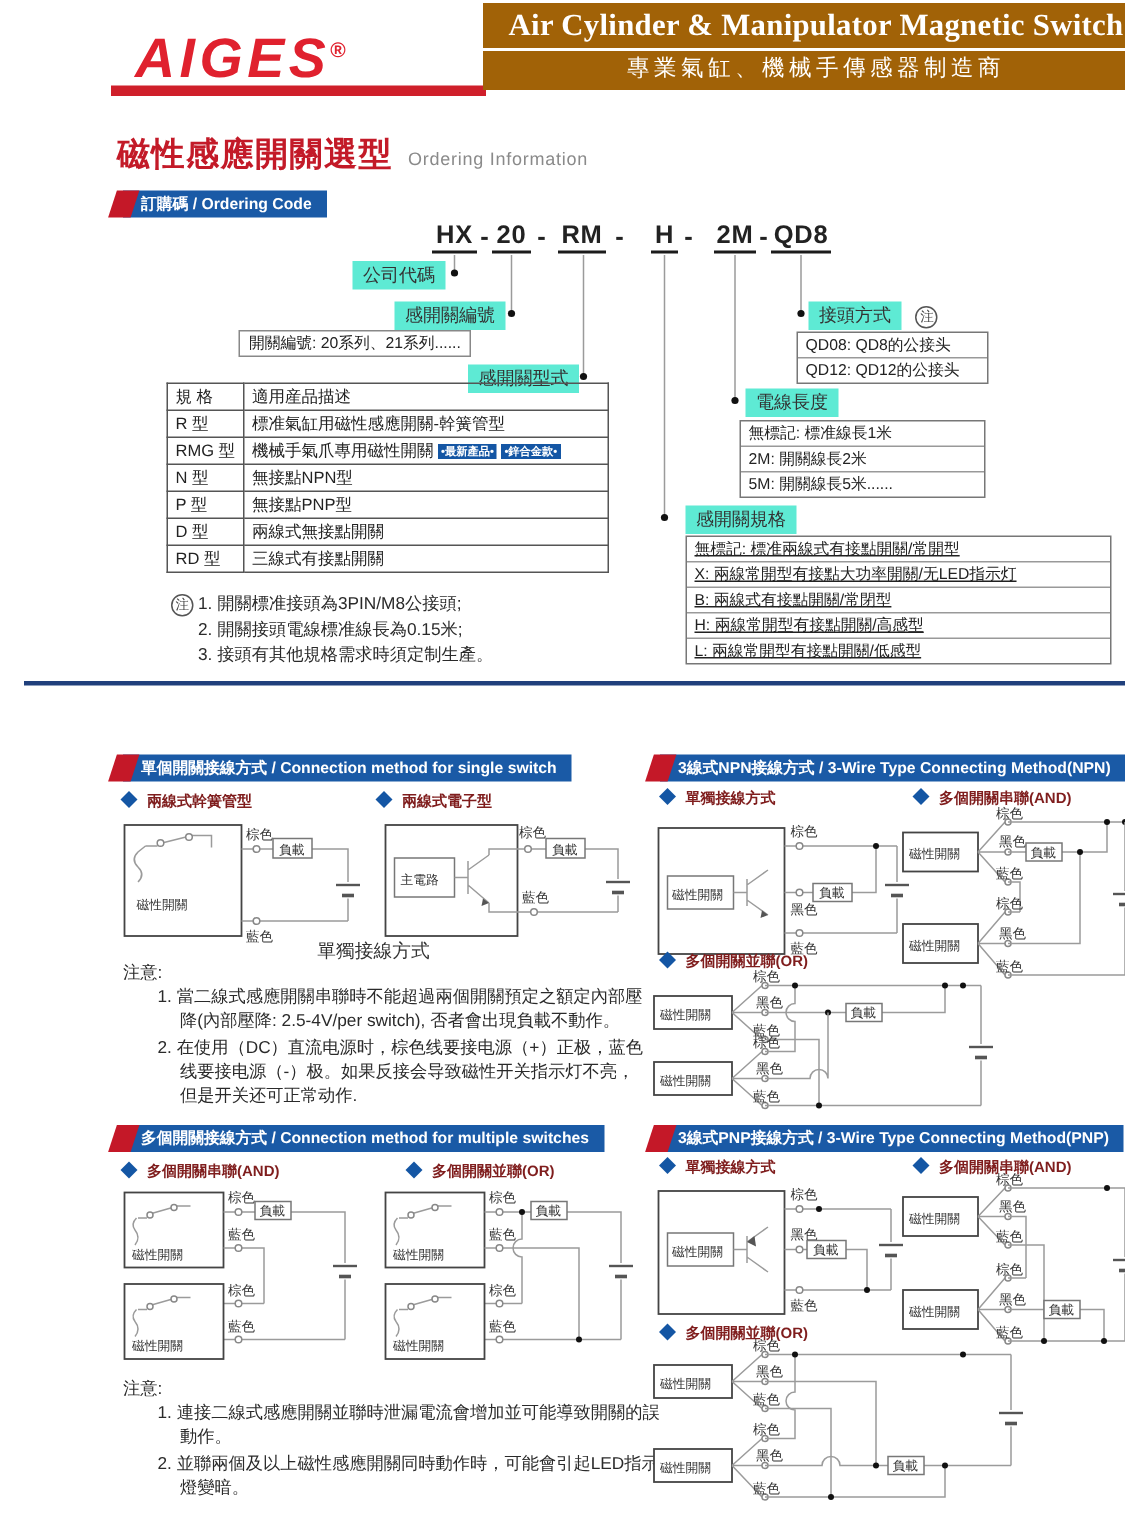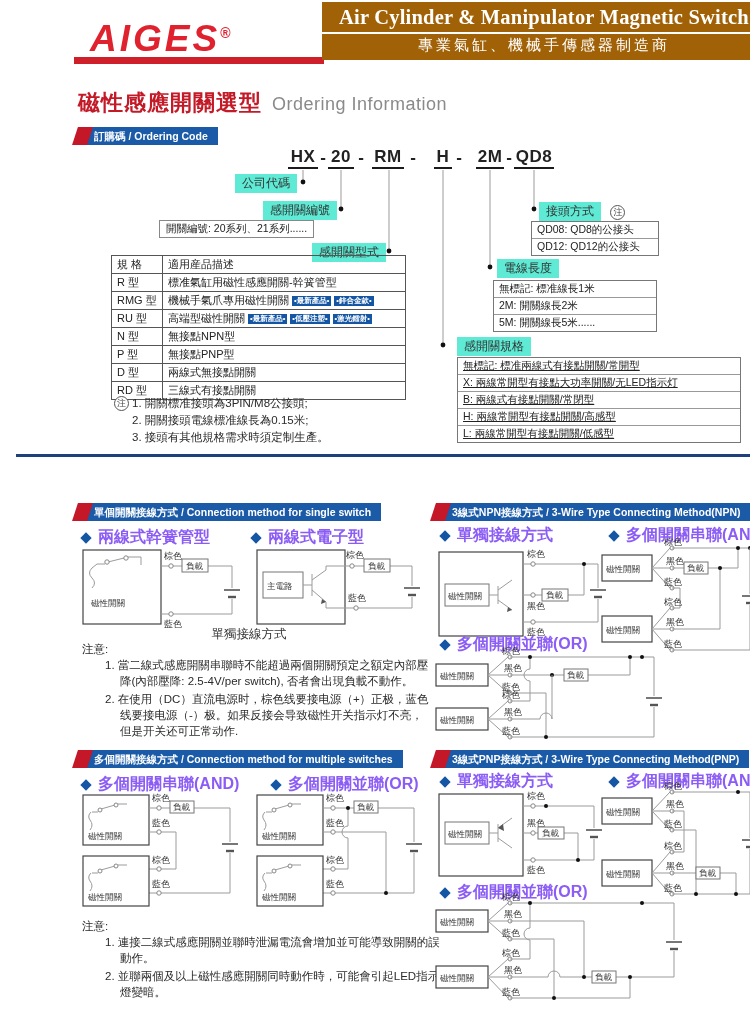--- a/index.html
+++ b/index.html
@@ -11,21 +11,21 @@
         font-size:20.5px;text-align:center;padding-top:4px;letter-spacing:.2px;white-space:nowrap;}
   .banner-sub{border-top:2px solid #fff;margin-top:3px;text-align:center;color:#fff;
         font-size:15px;letter-spacing:3px;padding-top:2px;white-space:nowrap;}
   .logo{position:absolute;left:74px;top:18px;color:#e0212e;font-size:37px;font-weight:bold;
         font-style:italic;letter-spacing:3px;}
   .logo-reg{font-size:14px;vertical-align:super;font-style:normal;letter-spacing:0;}
   .logo-line{position:absolute;left:58px;top:57px;width:250px;height:7px;background:#cf1f2a;}
   
   .sec-title{position:absolute;display:flex;align-items:baseline;white-space:nowrap;}
   .sec-title .zh{color:#c31a28;font-size:22px;font-weight:bold;letter-spacing:1px;}
-  .sec-title .en{color:#8a8a8a;font-size:18px;margin-left:10px;letter-spacing:.5px;}
+  .sec-title .en{color:#8a8a8a;font-size:12px;margin-left:10px;letter-spacing:.5px;}
   
   .tag{position:absolute;height:18px;background:#1a5aa6;color:#fff;font-size:10.5px;
        font-weight:bold;line-height:18px;padding:0 10px 0 12px;white-space:nowrap;}
   .tag::before{content:"";position:absolute;left:-7px;top:0;width:15px;height:18px;
        background:#c41828;transform:skewX(-18deg);}
   
   .code-seg{position:absolute;top:147px;height:20px;font-size:17px;font-weight:bold;
        text-align:center;border-bottom:2px solid #1b1b1b;letter-spacing:.5px;}
   .code-dash{position:absolute;top:148px;height:20px;font-size:17px;font-weight:bold;text-align:center;}
   .gray-label{position:absolute;background:#5eead4;color:#333;font-size:12px;
@@ -45,21 +45,21 @@
   .tdesc{width:232px;}
   .badge{display:inline-block;background:#1456a4;color:#fff;font-size:7.5px;font-weight:bold;
        padding:0 2px;margin-left:3px;vertical-align:1px;letter-spacing:0;}
   
   .sec1-notes{position:absolute;left:98px;top:395px;font-size:11.5px;line-height:17px;color:#2a2a2a;}
   .sec1-notes .nm{position:absolute;left:0;top:1px;}
   .sec1-notes .nl{margin-left:18px;}
   .notes{position:absolute;font-size:11.5px;color:#2a2a2a;line-height:16px;}
   .note-item{margin-left:38px;text-indent:-15px;margin-bottom:2px;}
   
-  .bullet{position:absolute;font-size:16px;font-weight:bold;color:#8b5cf6;white-space:nowrap;}
+  .bullet{position:absolute;font-size:10px;font-weight:bold;color:#7f1d1d;white-space:nowrap;}
   .bullet .dm{display:inline-block;width:8px;height:8px;background:#1456a4;
        transform:rotate(45deg);margin-right:8px;}
   .caption{position:absolute;font-size:12.5px;color:#333;text-align:center;}
   .divider{position:absolute;left:0;top:454px;width:750px;height:3px;background:#20407c;}
   
   svg{position:absolute;overflow:visible;}
   svg .w{stroke:#9b9b9b;stroke-width:1;fill:none;}
   svg .bx{stroke:#444;stroke-width:1.2;fill:#fff;}
   svg .ib{stroke:#777;stroke-width:1;fill:#fff;}
   svg .term{fill:#fff;stroke:#888;stroke-width:1;}
@@ -146,24 +146,20 @@
     </tr>
       </thead>
     <tbody>
         <tr>
           <td class="tcode">R   型</td>
           <td class="tdesc"><span>標准氣缸用磁性感應開關-幹簧管型</span></td>
         </tr>
         <tr>
           <td class="tcode">RMG 型</td>
           <td class="tdesc"><span>機械手氣爪專用磁性開關</span><span class="badge">•最新產品•</span><span class="badge">•鋅合金款•</span></td>
-        </tr>
-        <tr>
-          <td class="tcode">RU  型</td>
-          <td class="tdesc"><span>高端型磁性開關</span><span class="badge">•最新產品•</span><span class="badge">•低壓注塑•</span><span class="badge">•激光鐳射•</span></td>
         </tr>
         <tr>
           <td class="tcode">N   型</td>
           <td class="tdesc"><span>無接點NPN型</span></td>
         </tr>
         <tr>
           <td class="tcode">P   型</td>
           <td class="tdesc"><span>無接點PNP型</span></td>
         </tr>
         <tr>

